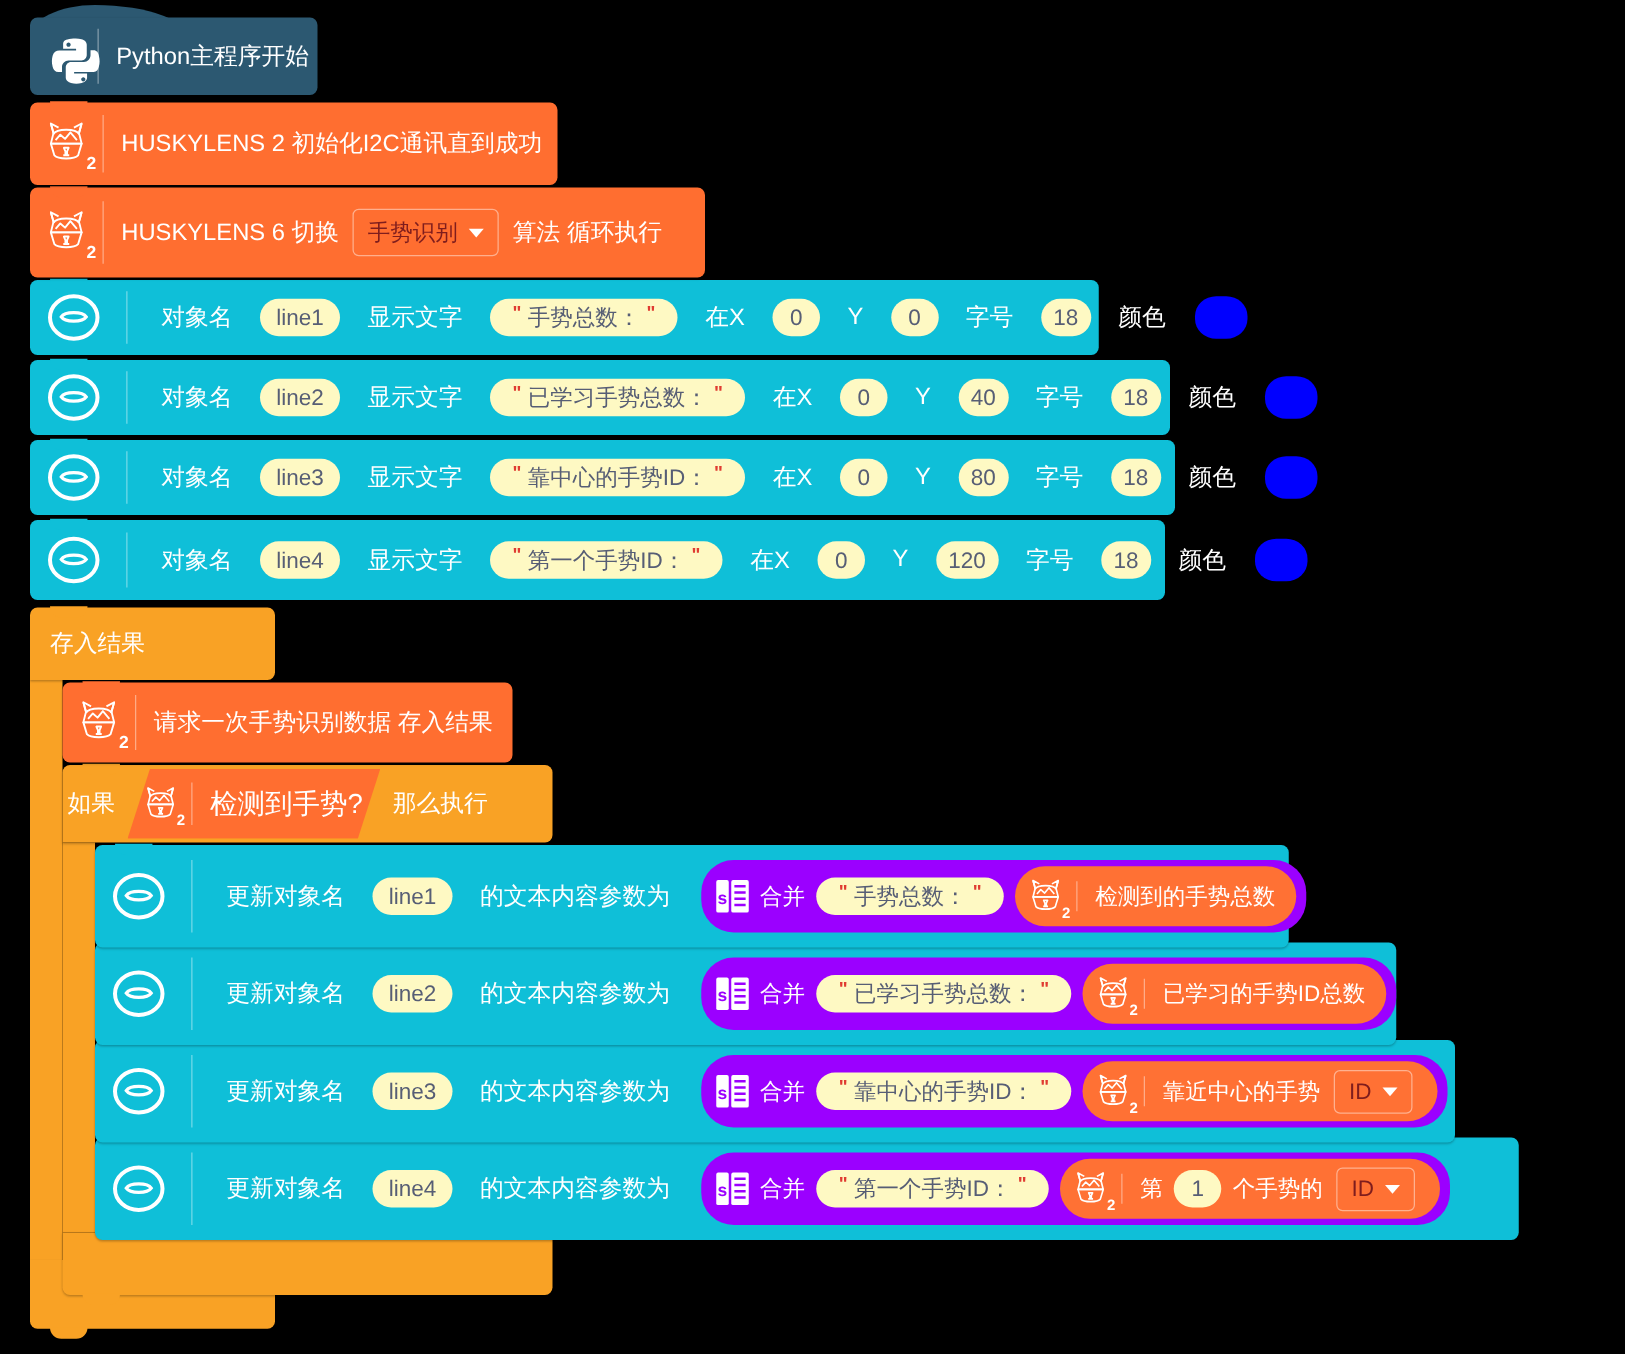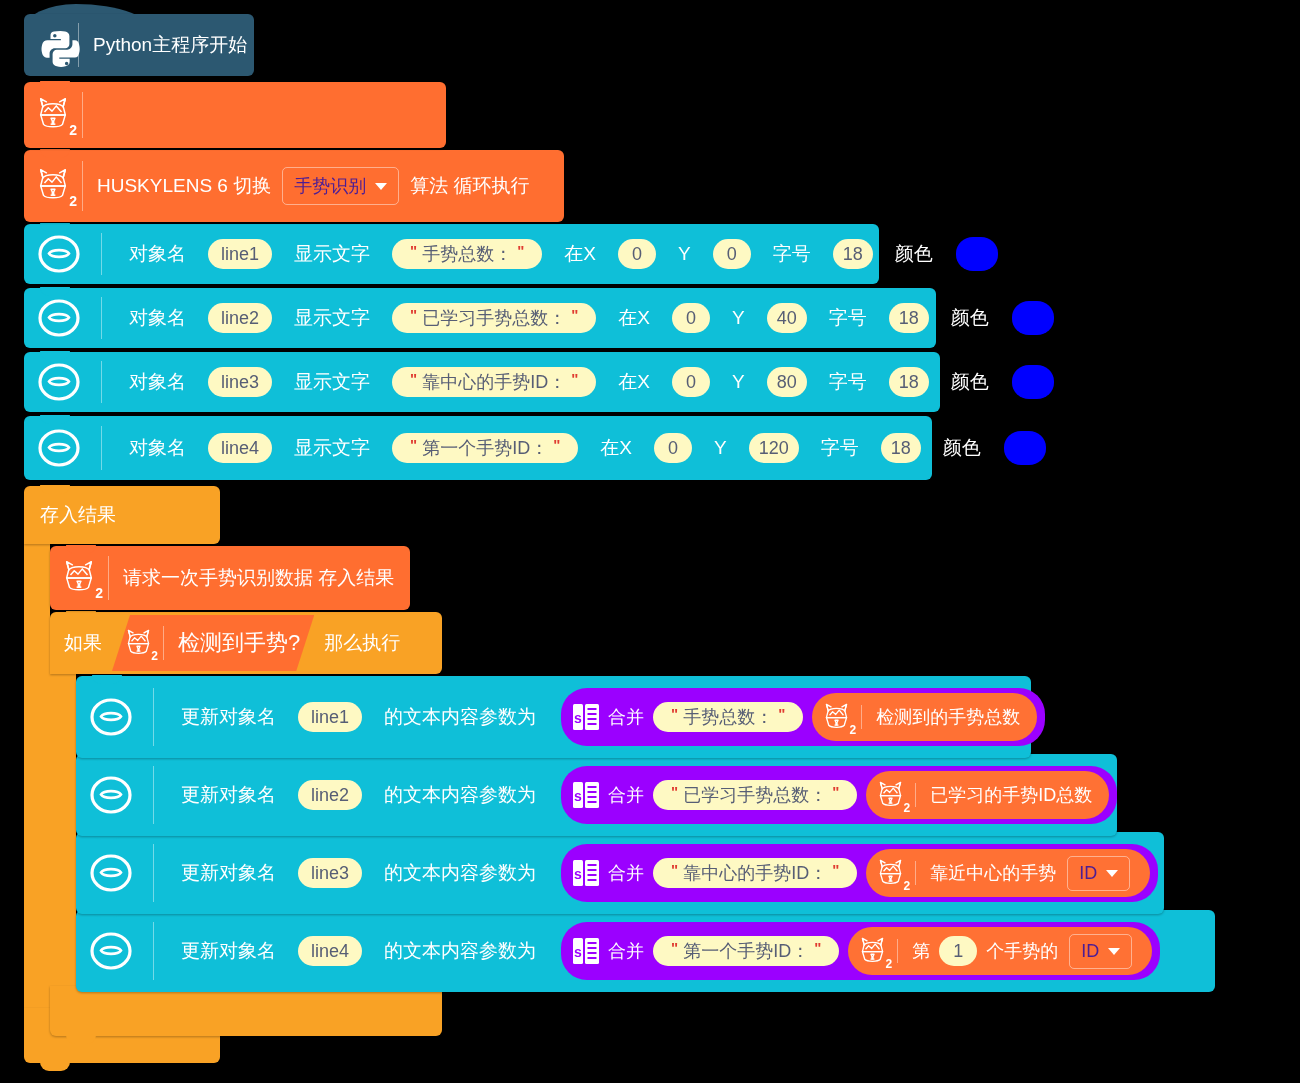--- a/index.html
+++ b/index.html
@@ -125,21 +125,21 @@
   
   .dd {
     display: inline-flex;
     align-items: center;
     gap: 9px;
     border: 1px solid rgba(255,255,255,0.45);
     border-radius: 5px;
     padding: 6px 11px;
     margin: 0 7px;
     font-size: 18px;
-    color: #4c1d95;
+    color: #7f1d1d;
     flex: 0 0 auto;
   }
   .dd .caret {
     width: 0; height: 0;
     border-left: 6px solid transparent;
     border-right: 6px solid transparent;
     border-top: 7px solid #ffffff;
   }
 
   
@@ -220,20 +220,21 @@
           <path d="M9 13 C12 8 28 8 31 13 L33 21 L7 21 Z"></path>
           <path d="M7 21 L33 21 L30 31 C27 34.5 13 34.5 10 31 Z"></path>
           <path d="M11 18 L15 13.5 L19 17 L23.5 11.5 L29 18"></path>
           <path d="M18 24.5 L22 24.5 L20.7 27.5 L20.7 30 L19.3 30 L19.3 27.5 Z"></path>
           <path d="M17.5 30.8 L22.5 30.8"></path>
         </g>
       </svg>
       <span class="sub">2</span>
     </span>
     <span class="sep"></span>
+    <span class="lbl">HUSKYLENS 2 初始化I2C通讯直到成功</span>
   </div>
 
   <div class="blk c-orange notch-top shadow" style="left:24px; top:150px; width:540px; height:72px; z-index:19;">
     <span class="husky">
       <svg viewBox="0 0 40 38">
         <g fill="none" stroke="#ffffff" stroke-width="1.6" stroke-linejoin="round">
           <path d="M7 4 L9.5 13 M33 4 L30.5 13"></path>
           <path d="M9.5 13 L7 4 L13.5 7.5 M30.5 13 L33 4 L26.5 7.5"></path>
           <path d="M9 13 C12 8 28 8 31 13 L33 21 L7 21 Z"></path>
           <path d="M7 21 L33 21 L30 31 C27 34.5 13 34.5 10 31 Z"></path>
@@ -411,21 +412,21 @@
           <path d="M17.5 30.8 L22.5 30.8"></path>
         </g>
       </svg>
       <span class="sub">2</span>
     </span>
     <span class="sep"></span>
     <span class="lbl">请求一次手势识别数据 存入结果</span>
   </div>
 
   <div class="blk c-amber notch-top shadow" style="left:50px; top:612px; width:392px; height:62px; border-bottom-left-radius:0; border-bottom-right-radius:6px; z-index:11;">
-    <span class="lbl" style="margin-left:10px;">如果</span>
+    <span class="lbl" style="">如果</span>
     <span class="hexwrap">
       <span class="hexshape">
         <span class="husky sm">
           <svg viewBox="0 0 40 38">
             <g fill="none" stroke="#ffffff" stroke-width="1.7" stroke-linejoin="round">
               <path d="M7 4 L9.5 13 M33 4 L30.5 13"></path>
               <path d="M9.5 13 L7 4 L13.5 7.5 M30.5 13 L33 4 L26.5 7.5"></path>
               <path d="M9 13 C12 8 28 8 31 13 L33 21 L7 21 Z"></path>
               <path d="M7 21 L33 21 L30 31 C27 34.5 13 34.5 10 31 Z"></path>
               <path d="M11 18 L15 13.5 L19 17 L23.5 11.5 L29 18"></path>

